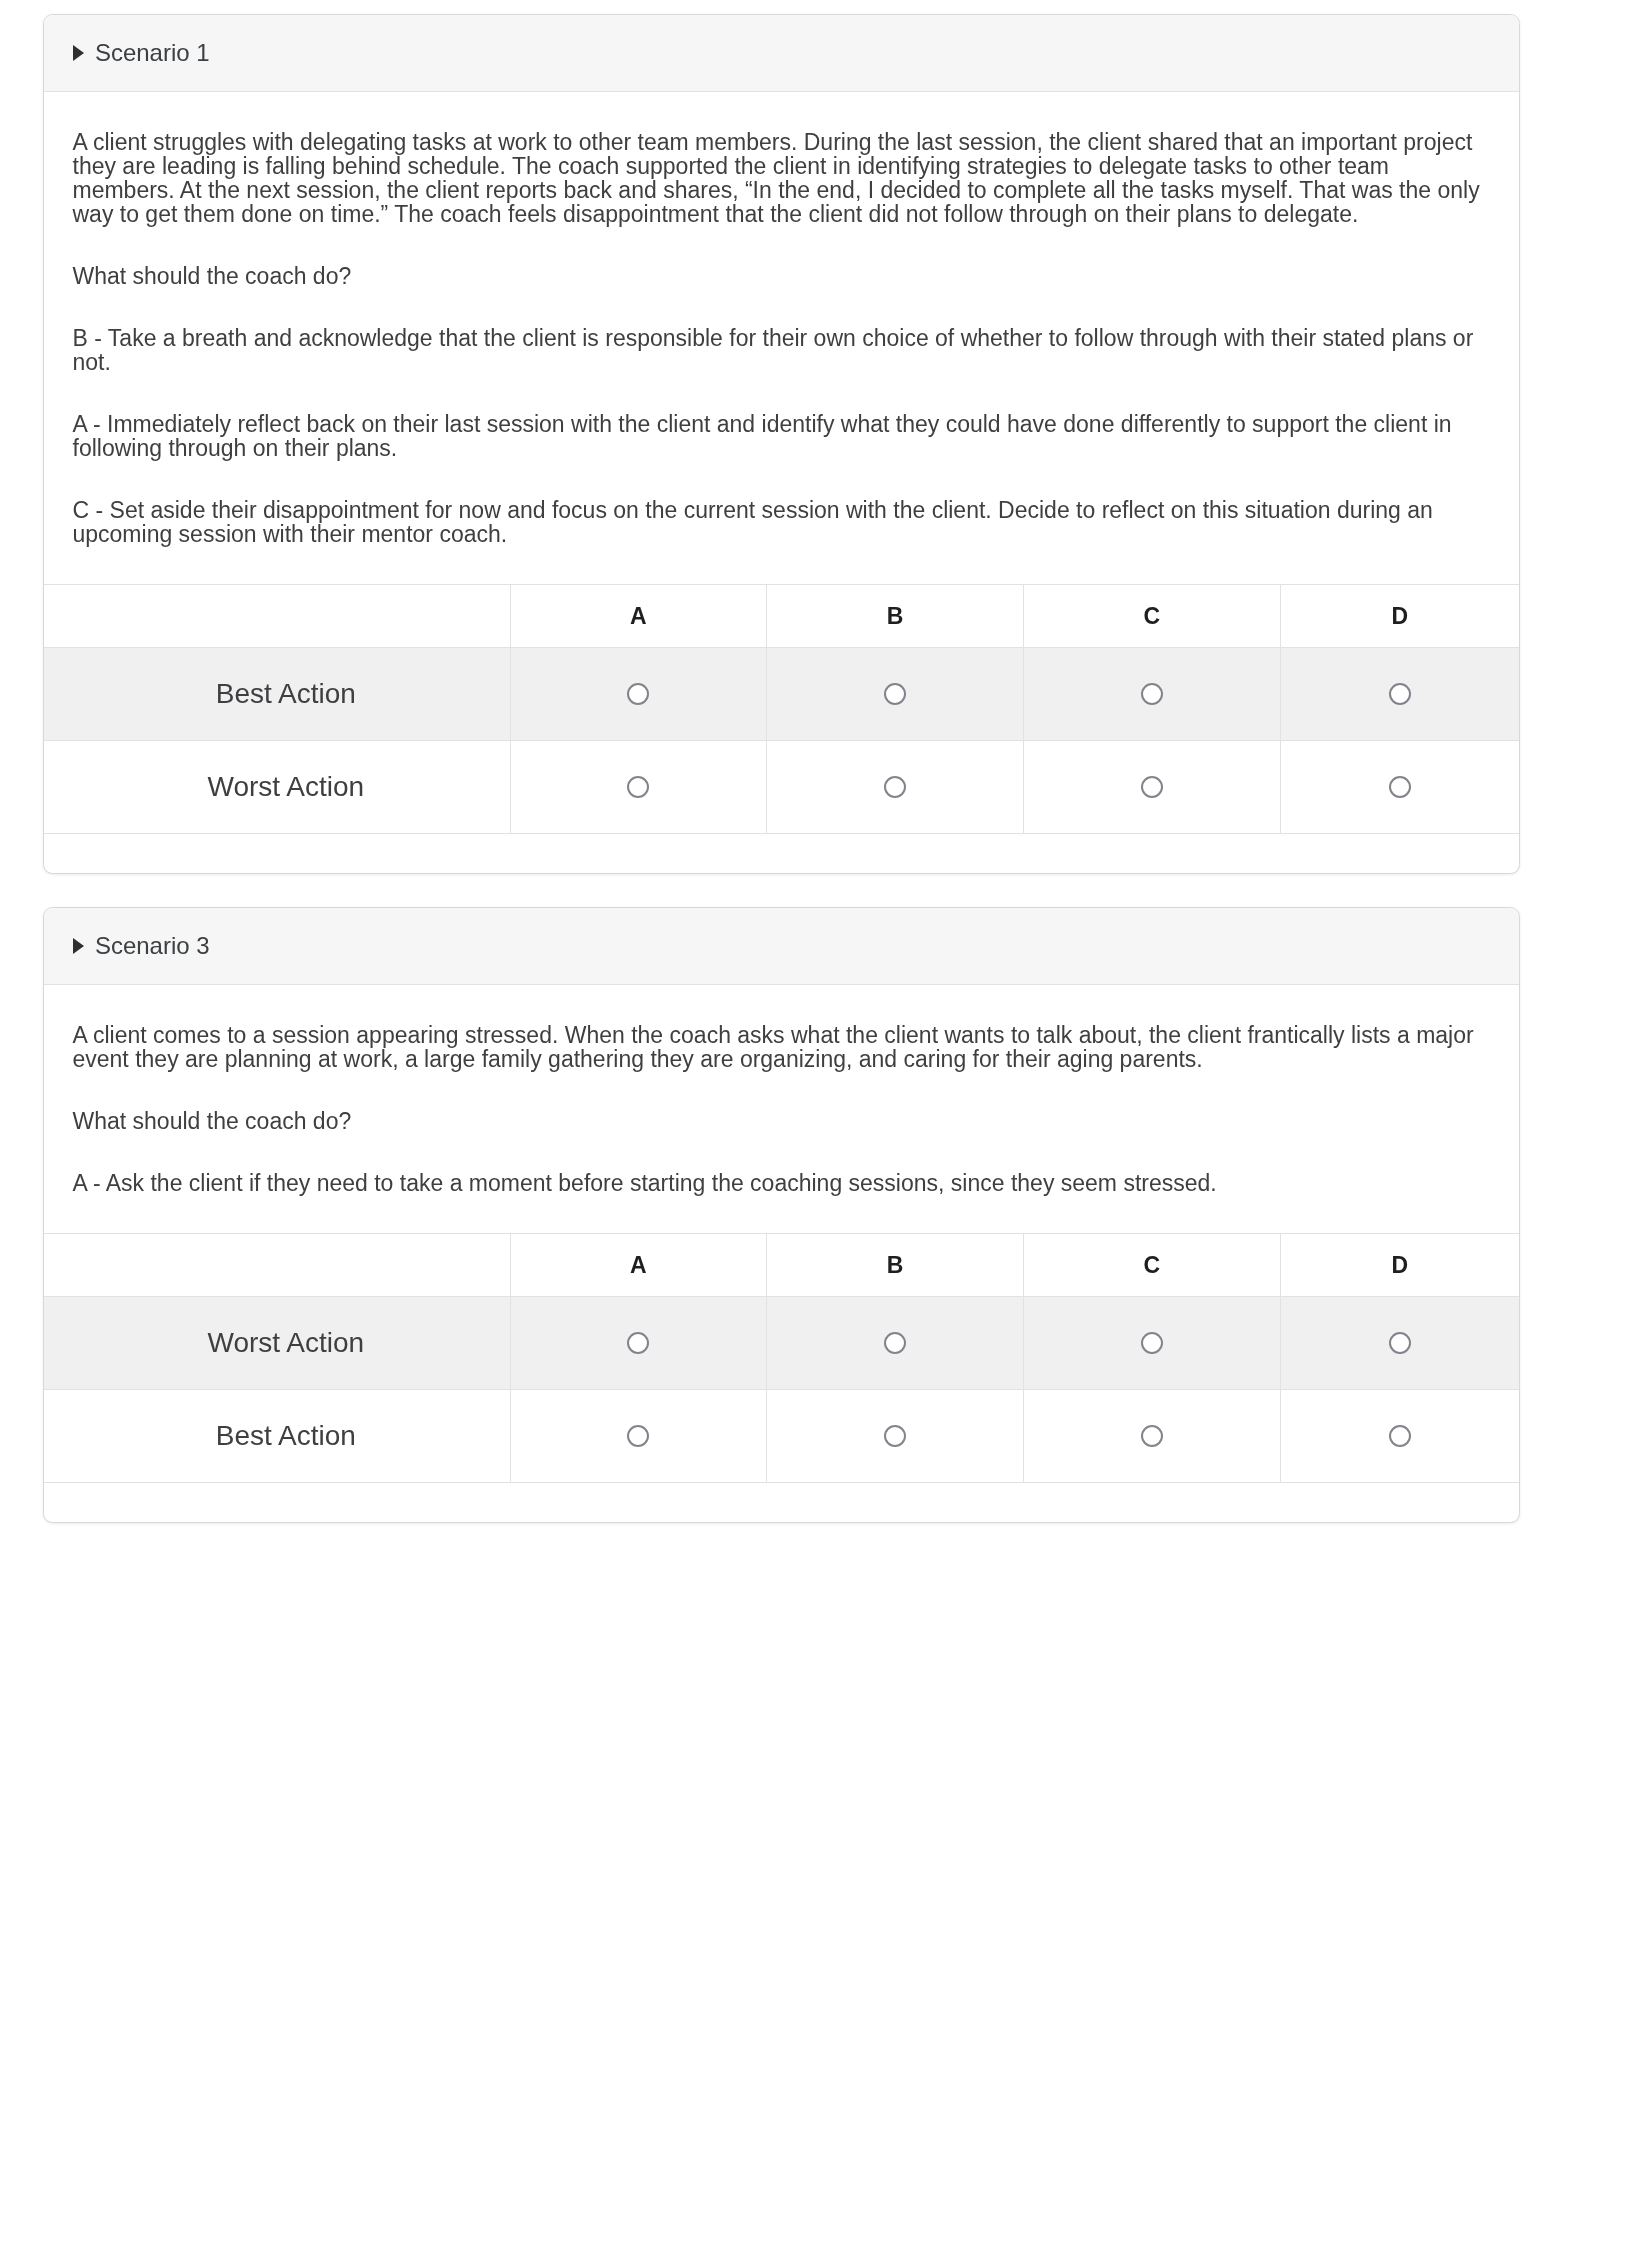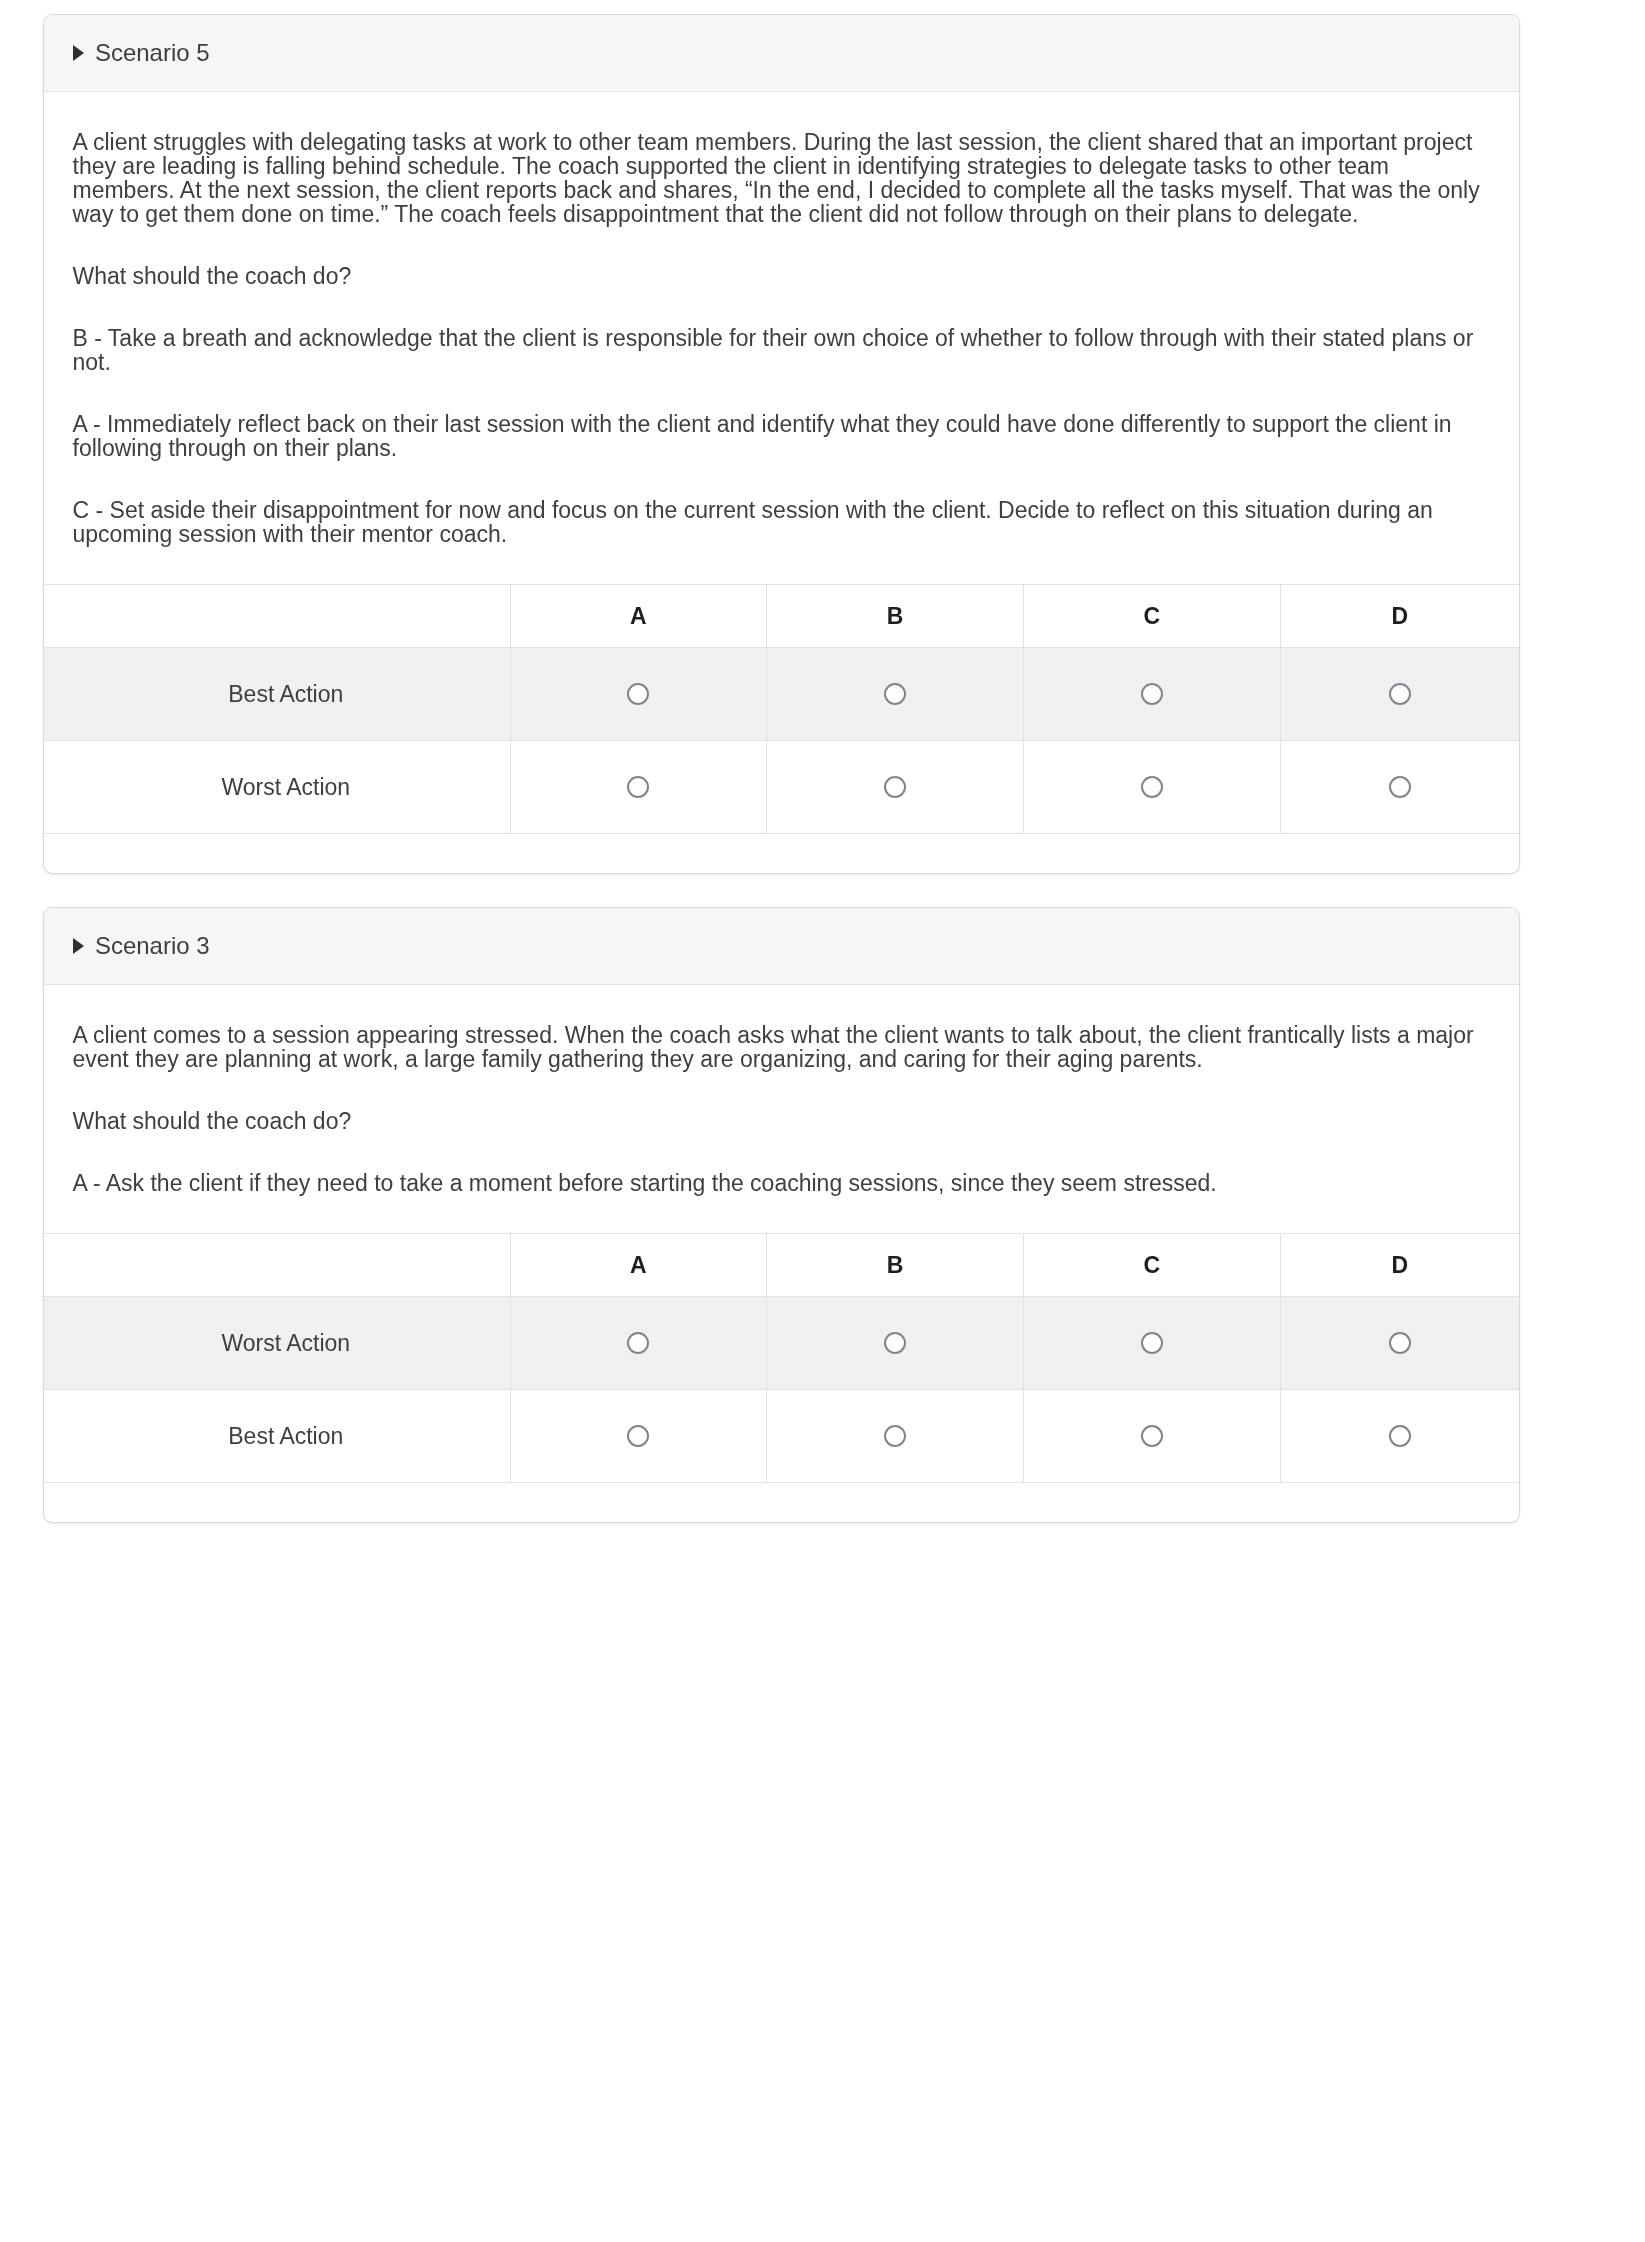--- a/index.html
+++ b/index.html
@@ -67,21 +67,21 @@
     font-weight: bold;
     font-size: 23px;
     color: #1f1f21;
     text-align: center;
   }
   .action-table tbody td { height: 93px; text-align: center; }
   .action-table tbody tr.shaded td { background: #f0f0f1; }
   .row-label {
     text-align: center;
     padding-left: 19px;
-    font-size: 23px;
+    font-size: 28px;
     color: #3f3f41;
   }
   .radio {
     display: inline-block;
     width: 22px; height: 22px;
     border: 2.9px solid #83838c;
     border-radius: 50%;
     background: #ffffff;
     vertical-align: middle;
     cursor: pointer;
@@ -89,21 +89,21 @@
   .card-bottom-space { height: 39px; }
 </style>
 </head>
 <body>
 
 <div class="page">
 
   <section class="card">
     <header class="card-header">
       <span class="tri"></span>
-      <span>Scenario 5</span>
+      <span>Scenario 1</span>
     </header>
     <div class="card-body">
       <p>A client struggles with delegating tasks at work to other team members. During the last session, the client shared that an important project they are leading is falling behind schedule. The coach supported the client in identifying strategies to delegate tasks to other team members. At the next session, the client reports back and shares, “In the end, I decided to complete all the tasks myself. That was the only way to get them done on time.” The coach feels disappointment that the client did not follow through on their plans to delegate.</p>
       <p class="question">What should the coach do?</p>
       <p>B - Take a breath and acknowledge that the client is responsible for their own choice of whether to follow through with their stated plans or not.</p>
       <p>A - Immediately reflect back on their last session with the client and identify what they could have done differently to support the client in following through on their plans.</p>
       <p>C - Set aside their disappointment for now and focus on the current session with the client. Decide to reflect on this situation during an upcoming session with their mentor coach.</p>
     </div>
     <table class="action-table">
       <colgroup>

